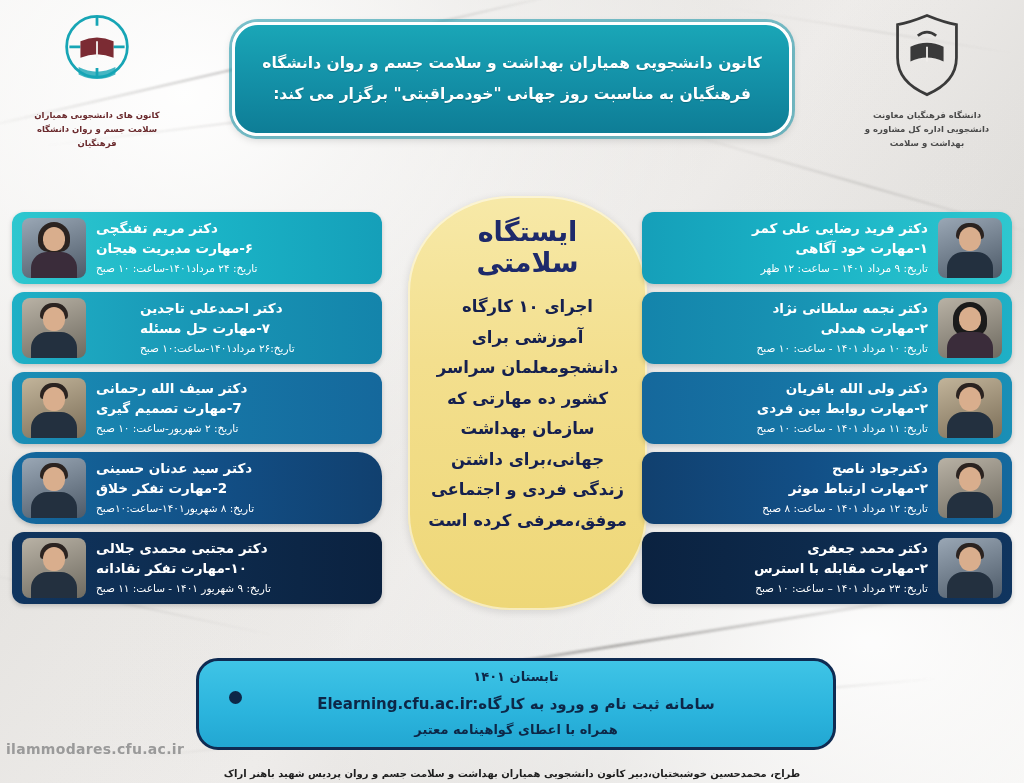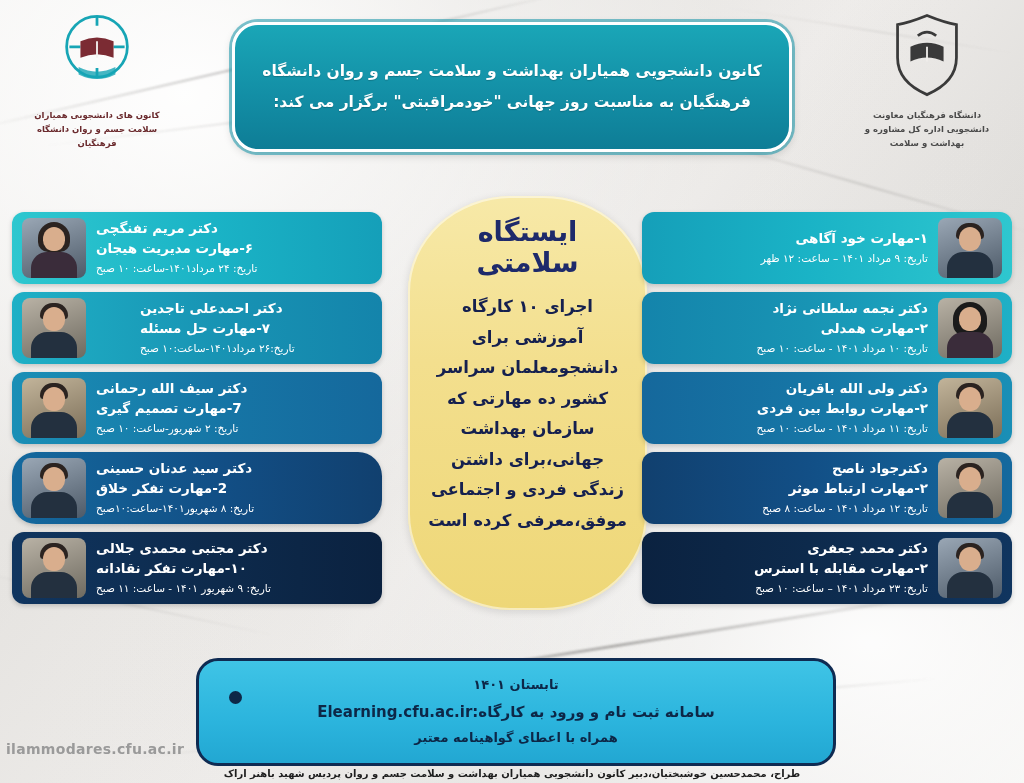--- a/index.html
+++ b/index.html
@@ -29,21 +29,21 @@
   .v2 { width: 420px; height: 1.4px; top: 120px; left: 40px;   transform: rotate(-7deg); opacity:.7; }
   .v3 { width: 760px; height: 2.6px; top: 650px; left: 200px;  transform: rotate(-9deg); }
   .v4 { width: 520px; height: 1.6px; top: 700px; left: 420px;  transform: rotate(-5deg); opacity:.6; }
   .v5 { width: 380px; height: 1.8px; top: 180px; left: 660px;  transform: rotate(16deg); opacity:.5;}
   .v6 { width: 300px; height: 1.2px; top: 30px;  left: 720px;  transform: rotate(9deg); opacity:.45;}
   .v7 { width: 340px; height: 1.4px; top: 600px; left: -60px;  transform: rotate(12deg); opacity:.5;}
   .v8 { width: 260px; height: 1.1px; top: 745px; left: 120px;  transform: rotate(-6deg); opacity:.45;}
 
   
   .header-banner {
-    position: absolute; top: 22px; left: 232px; width: 560px; height: 130px;
+    position: absolute; top: 22px; left: 232px; width: 560px; height: 114px;
     background: linear-gradient(180deg, #1aa6b7 0%, #138fa6 55%, #0e7d96 100%);
     border-radius: 26px;
     border: 3px solid #ffffff;
     box-shadow: 0 0 0 3px rgba(20,150,170,0.55), 0 3px 10px rgba(0,0,0,0.18);
     display: flex; align-items: center; justify-content: center;
     padding: 10px 22px;
   }
   .header-banner p {
     color: #ffffff; font-size: 15.5px; line-height: 2.0; text-align: center;
     font-weight: bold; text-shadow: 0 1px 1px rgba(0,0,0,0.2);
@@ -136,21 +136,21 @@
 
   .card-text { flex: 1 1 auto; padding: 0 10px; }
   .card-text .name { font-size: 13.5px; font-weight: bold; line-height: 1.45; }
   .card-text .skill { font-size: 13.5px; font-weight: bold; line-height: 1.45; }
   .card-text .meta { font-size: 10.5px; line-height: 1.6; margin-top: 2px; }
   .col-right .card-text { text-align: right; }
   .col-left  .card-text { text-align: left; }
 
   
   .footer-banner {
-    position: absolute; left: 196px; top: 658px; width: 640px; height: 108px;
+    position: absolute; left: 196px; top: 658px; width: 640px; height: 92px;
     background: linear-gradient(180deg, #3fc4e6 0%, #2bb4dd 60%, #22a7d2 100%);
     border: 3px solid #0f2b52;
     border-radius: 22px;
     display: flex; flex-direction: column; align-items: center; justify-content: center;
     color: #0d2747;
   }
   .footer-banner .l1 { font-size: 13px; font-weight: bold; line-height: 1.9; }
   .footer-banner .l2 { font-size: 15px; font-weight: bold; line-height: 1.9; }
   .footer-banner .l3 { font-size: 13px; font-weight: bold; line-height: 1.9; }
   .footer-dot {
@@ -217,20 +217,21 @@
   </div>
 
   <div class="col col-right">
     <div class="card c1">
       <div class="portrait bg3">
           <span class="hair"></span>
           <span class="face"></span>
           <span class="body"></span>
         </div>
       <div class="card-text">
+        <div class="name">دکتر فرید رضایی علی کمر</div>
         <div class="skill">۱-مهارت خود آگاهی</div>
         <div class="meta">تاریخ: ۹ مرداد ۱۴۰۱ – ساعت: ۱۲ ظهر</div>
       </div>
     </div>
     <div class="card c2">
       <div class="portrait f scarf bg2">
           <span class="hair"></span>
           <span class="face"></span>
           <span class="body"></span>
         </div>

